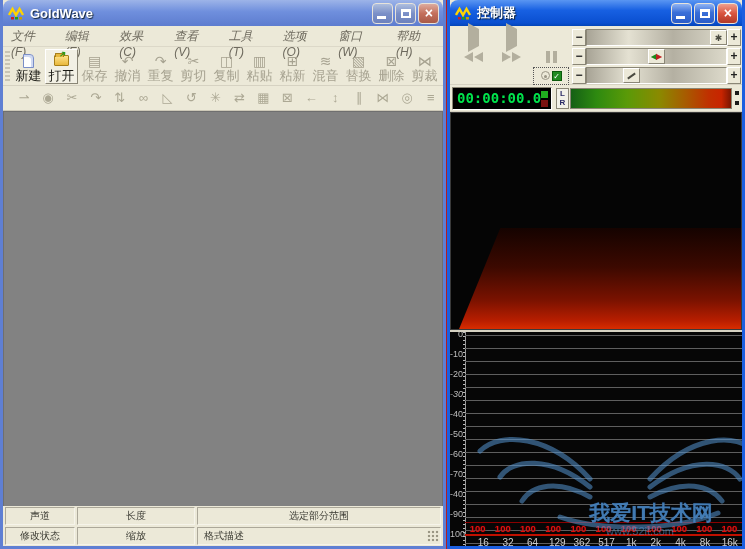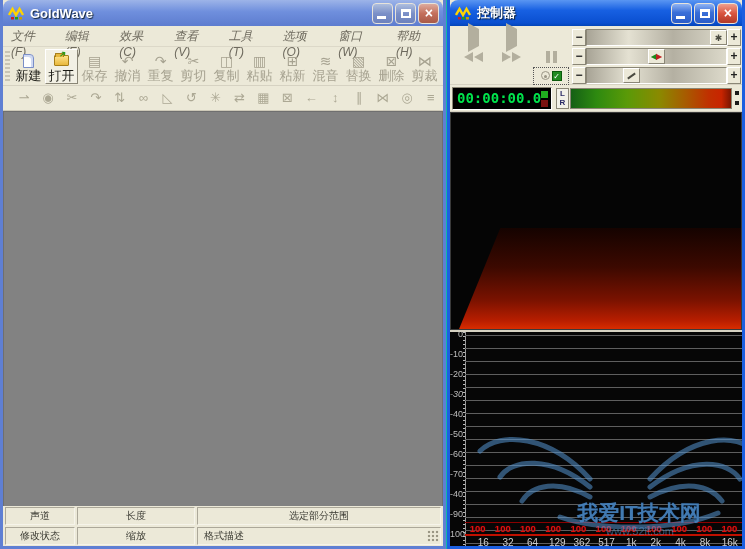--- a/index.html
+++ b/index.html
@@ -1,18 +1,18 @@
 <!DOCTYPE html>
 <html><head>
 <meta charset="utf-8">
 <style>
   * { margin:0; padding:0; box-sizing:border-box; }
   html,body { width:745px; height:549px; background:#000; overflow:hidden;
               font-family:"Liberation Sans","DejaVu Sans",sans-serif; }
-  .screen { position:relative; width:745px; height:549px; background:#14b8a6; }
+  .screen { position:relative; width:745px; height:549px; background:#b91c1c; }
 
   
   .window { position:absolute; display:flex; flex-direction:column; }
   .titlebar { height:26px; display:flex; align-items:center; padding:0 4px 0 5px;
               border-radius:8px 8px 0 0; flex:0 0 26px; }
   .titlebar .title { color:#fff; font-weight:bold; font-size:13px; margin-left:5px;
                      text-shadow:1px 1px 1px #123; flex:1; white-space:nowrap; }
   .winbtn { width:21px; height:21px; margin-left:2px; border:1px solid #e7e3da; border-radius:4px;
             display:flex; align-items:center; justify-content:center; position:relative; }
   .btn-blue  { background:linear-gradient(180deg,#8fb3f4 0%,#3a6fd8 45%,#2a5cc8 100%); }
@@ -140,21 +140,21 @@
   .redline-a { position:absolute; left:15px; right:0; top:190px; height:1px; background:#8a0000; z-index:2; }
   .redline-b { position:absolute; left:15px; right:0; top:202px; height:2px; background:#c01000; z-index:2; }
   .bandrow { position:absolute; left:15px; right:0; top:191px; display:flex; z-index:3; }
   .bandrow span { flex:1; text-align:center; font-size:9.5px; font-weight:bold; color:#e01010;
                   text-shadow:0 0 2px #500; }
   .freqrow { position:absolute; left:21px; right:0; top:205px; display:flex; z-index:3; }
   .freqrow span { flex:1; text-align:center; font-size:10px; color:#cfcfcf; }
 
   .watermark { position:absolute; left:0; top:85px; width:292px; height:130px; z-index:5;
                pointer-events:none; }
-  .wm-text { position:absolute; left:94px; top:82px; width:190px; text-align:center;
+  .wm-text { position:absolute; left:106px; top:82px; width:190px; text-align:center;
              font-size:21px; font-weight:bold; color:rgba(85,150,210,0.72);
              text-shadow:0 0 1px rgba(20,60,110,0.9); white-space:nowrap; }
   .wm-url { position:absolute; left:120px; top:108px; width:140px; text-align:center;
             font-size:11px; color:rgba(85,150,210,0.55); }
 </style>
 </head>
 <body>
 
 <div class="screen">
 

